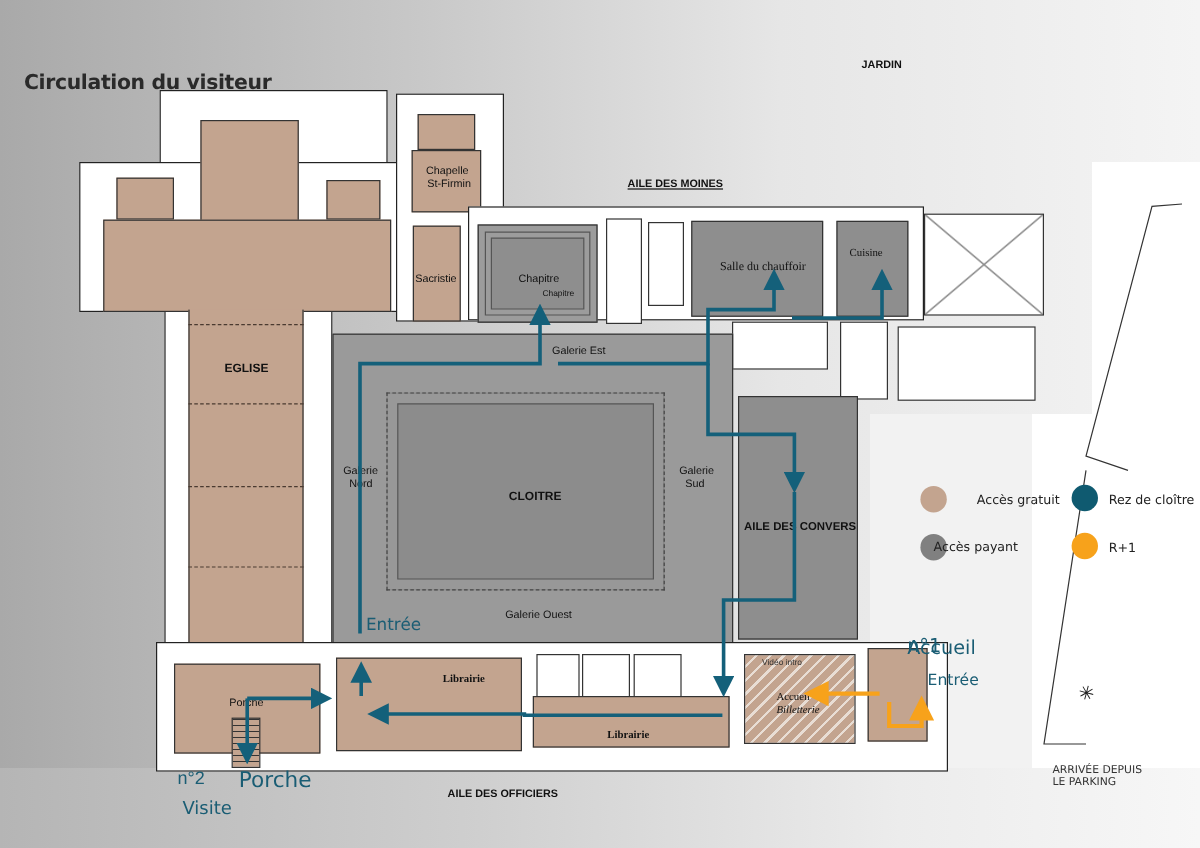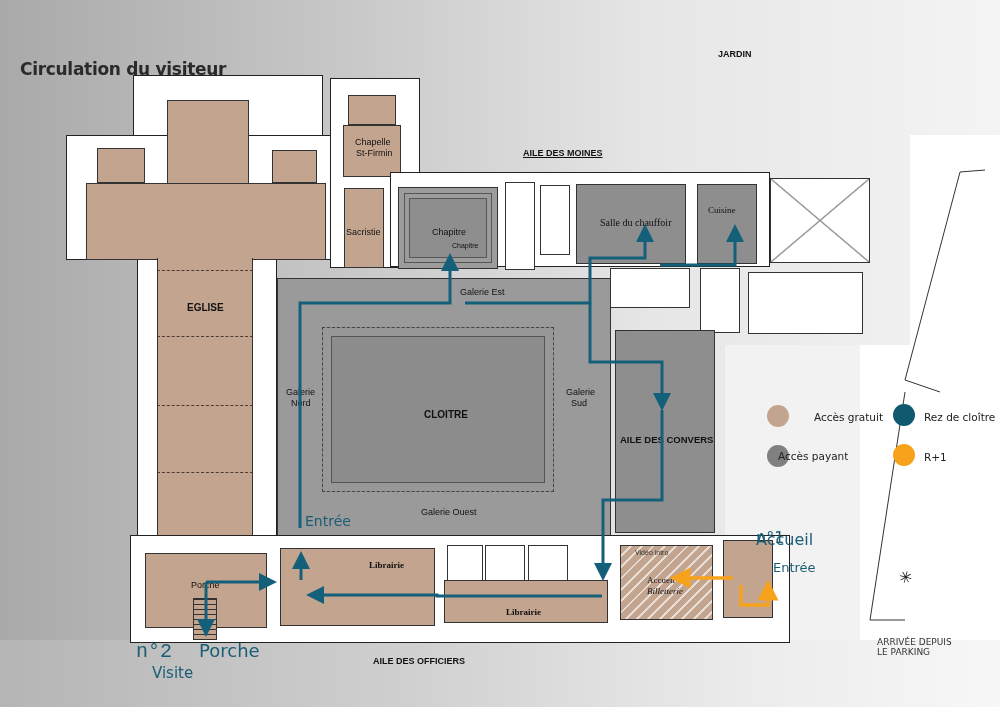--- a/index.html
+++ b/index.html
@@ -107,21 +107,21 @@
 <div class="lbl bold" style="left:718px;top:49px;font-size:9px;">JARDIN</div>
 <div class="lbl bold" style="left:523px;top:148px;font-size:9px;text-decoration:underline;">AILE DES MOINES</div>
 <div class="lbl bold" style="left:373px;top:656px;font-size:9px;">AILE DES OFFICIERS</div>
 <div class="lbl" style="left:877px;top:637px;font-size:9px;font-family:'DejaVu Sans',sans-serif;color:#333;">ARRIVÉE DEPUIS</div>
 <div class="lbl" style="left:877px;top:647px;font-size:9px;font-family:'DejaVu Sans',sans-serif;color:#333;">LE PARKING</div>
 
 <div class="lbl teal" style="left:305px;top:513px;font-size:14px;font-family:'DejaVu Sans',sans-serif;">Entrée</div>
 <div class="lbl teal" style="left:756px;top:528px;font-size:16px;font-family:'DejaVu Sans',sans-serif;">n°1</div>
 <div class="lbl teal" style="left:756px;top:530px;font-size:16px;font-family:'DejaVu Sans',sans-serif;">Accueil</div>
 <div class="lbl teal" style="left:773px;top:560px;font-size:13px;font-family:'DejaVu Sans',sans-serif;">Entrée</div>
-<div class="lbl teal" style="left:136px;top:640px;font-size:20px;font-family:Liberation Mono, monospace;">n°2</div>
+<div class="lbl teal" style="left:148px;top:640px;font-size:15px;font-family:Liberation Sans, sans-serif;">n°2</div>
 <div class="lbl teal" style="left:152px;top:664px;font-size:15px;font-family:'DejaVu Sans',sans-serif;">Visite</div>
 <div class="lbl teal" style="left:199px;top:640px;font-size:18px;font-family:'DejaVu Sans',sans-serif;">Porche</div>
 
 <svg class="overlay" width="1000" height="707">
   <defs>
     <marker id="tealHead" markerWidth="6" markerHeight="6" refX="3" refY="3" orient="auto" markerUnits="strokeWidth">
       <path d="M0,0 L6,3 L0,6 z" fill="#14607a"></path>
     </marker>
     <marker id="orHead" markerWidth="6" markerHeight="6" refX="3" refY="3" orient="auto" markerUnits="strokeWidth">
       <path d="M0,0 L6,3 L0,6 z" fill="#f7a21b"></path>

